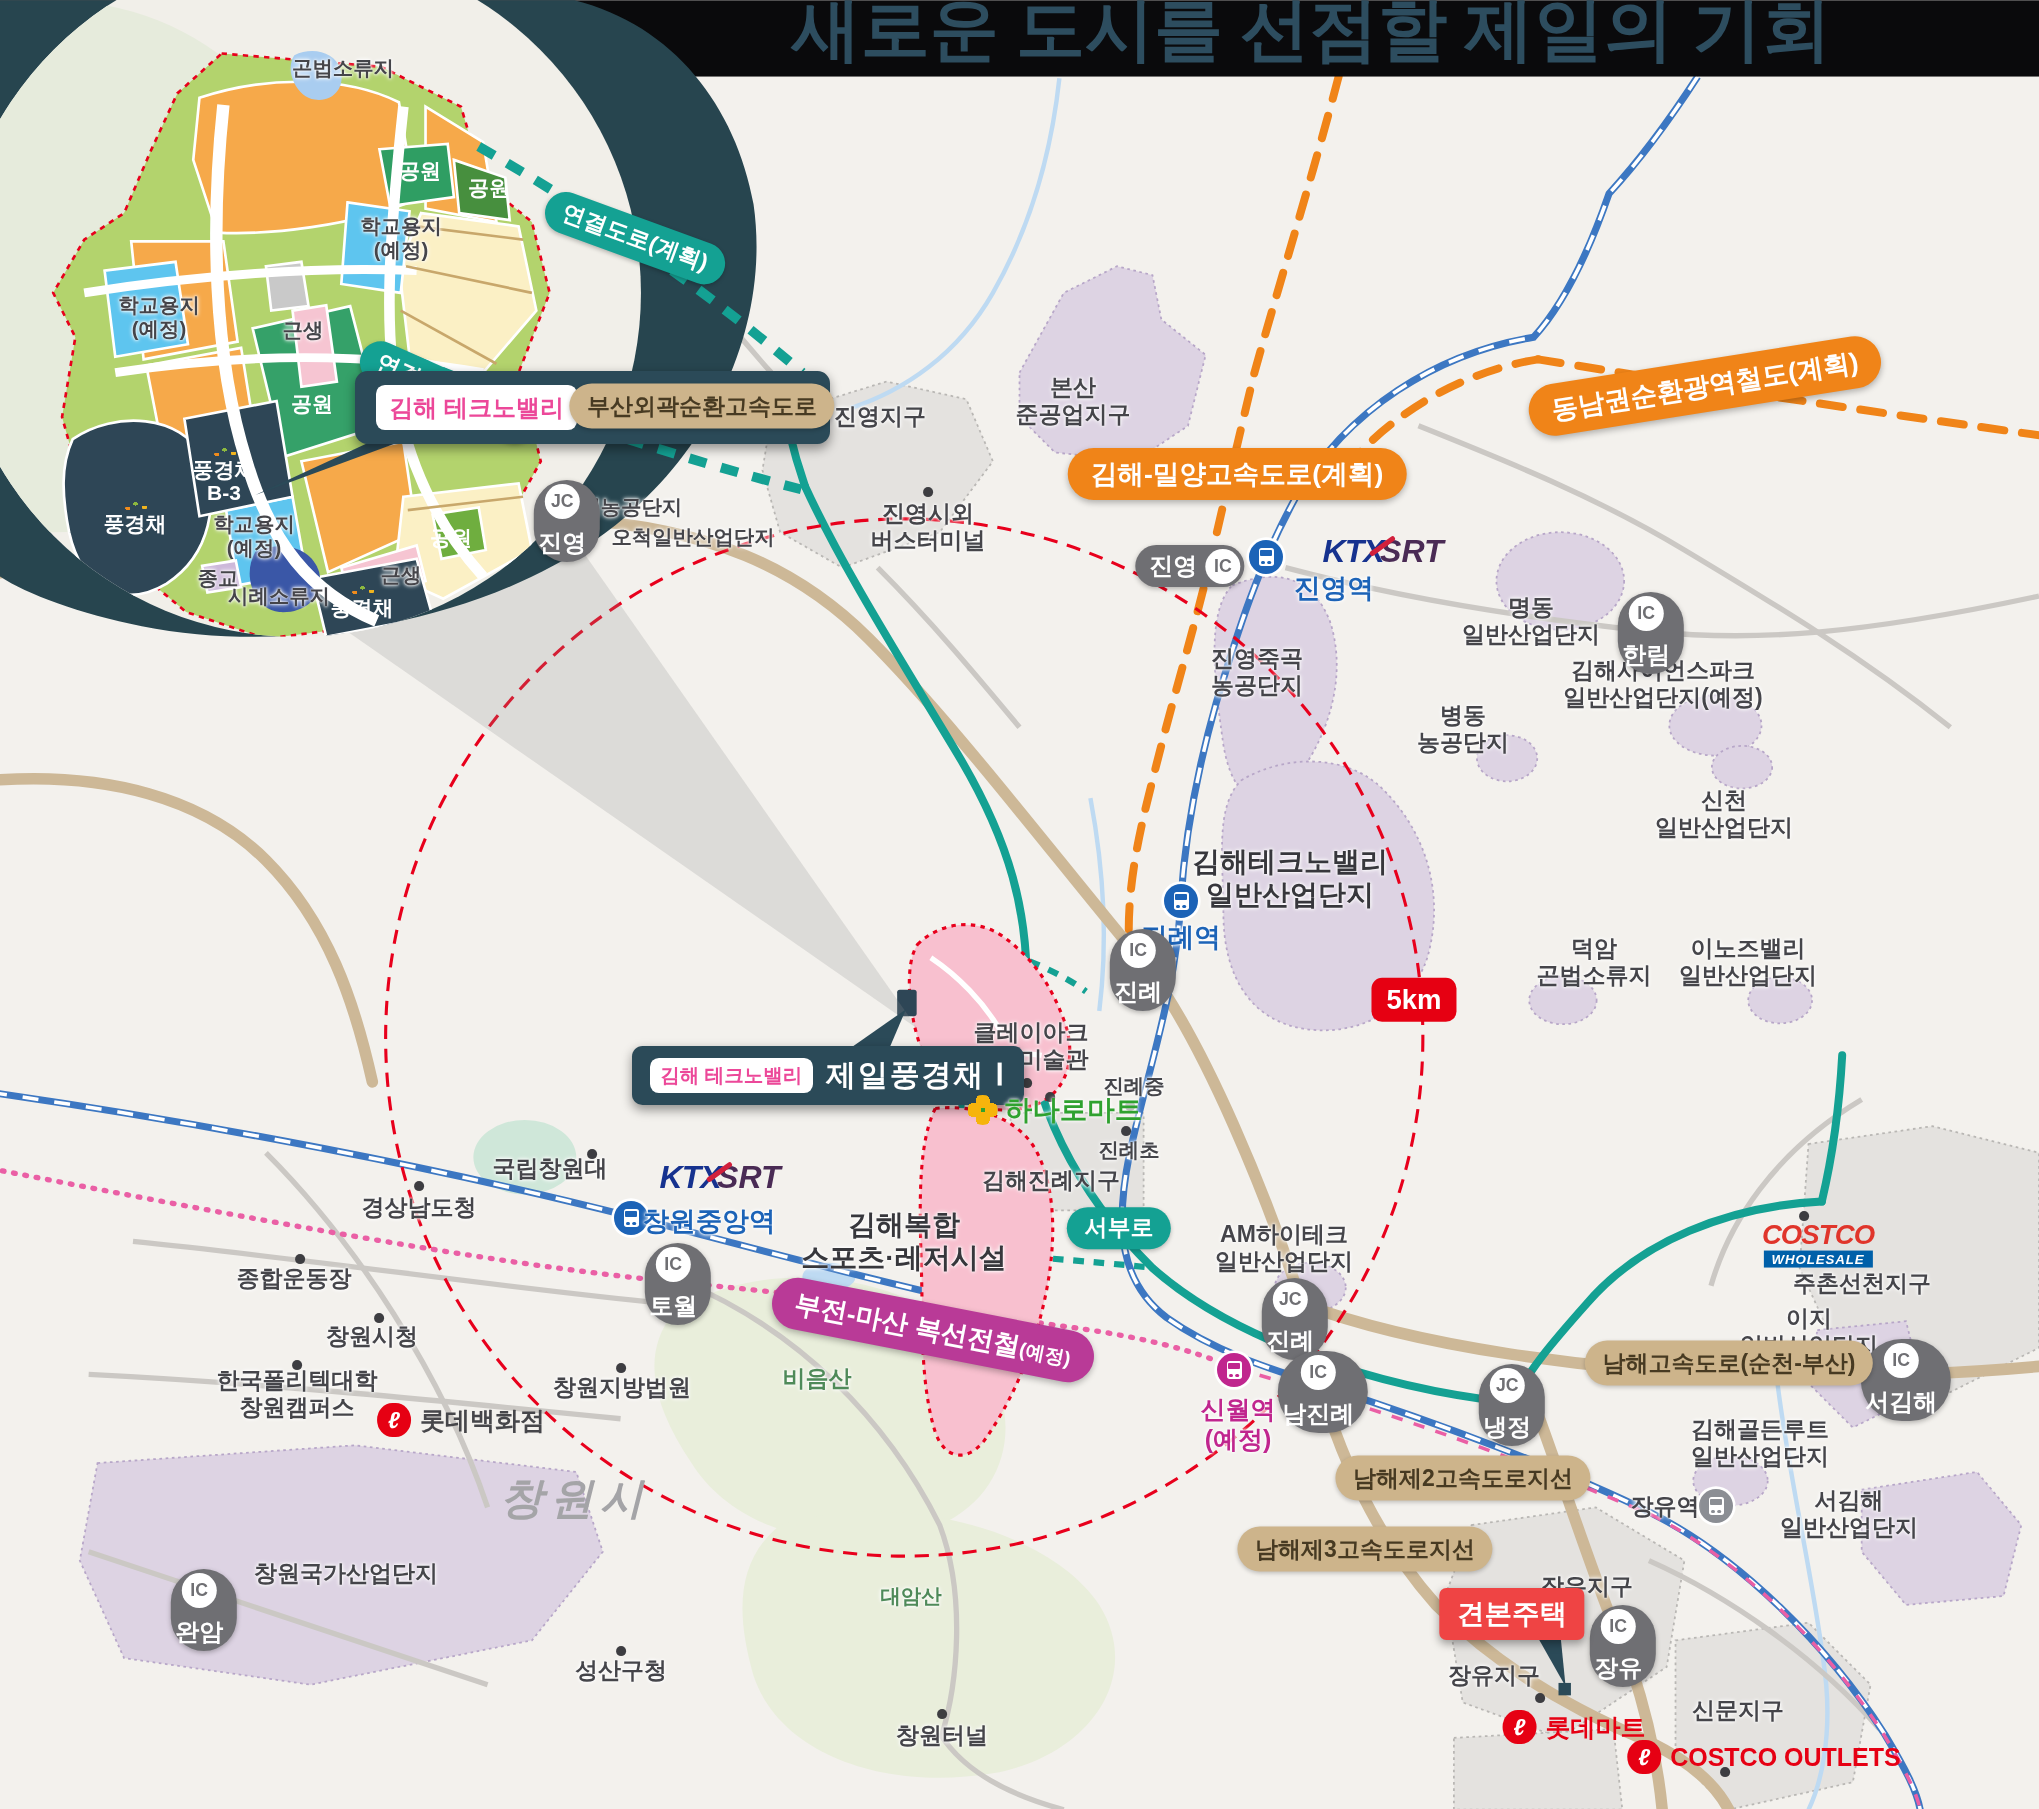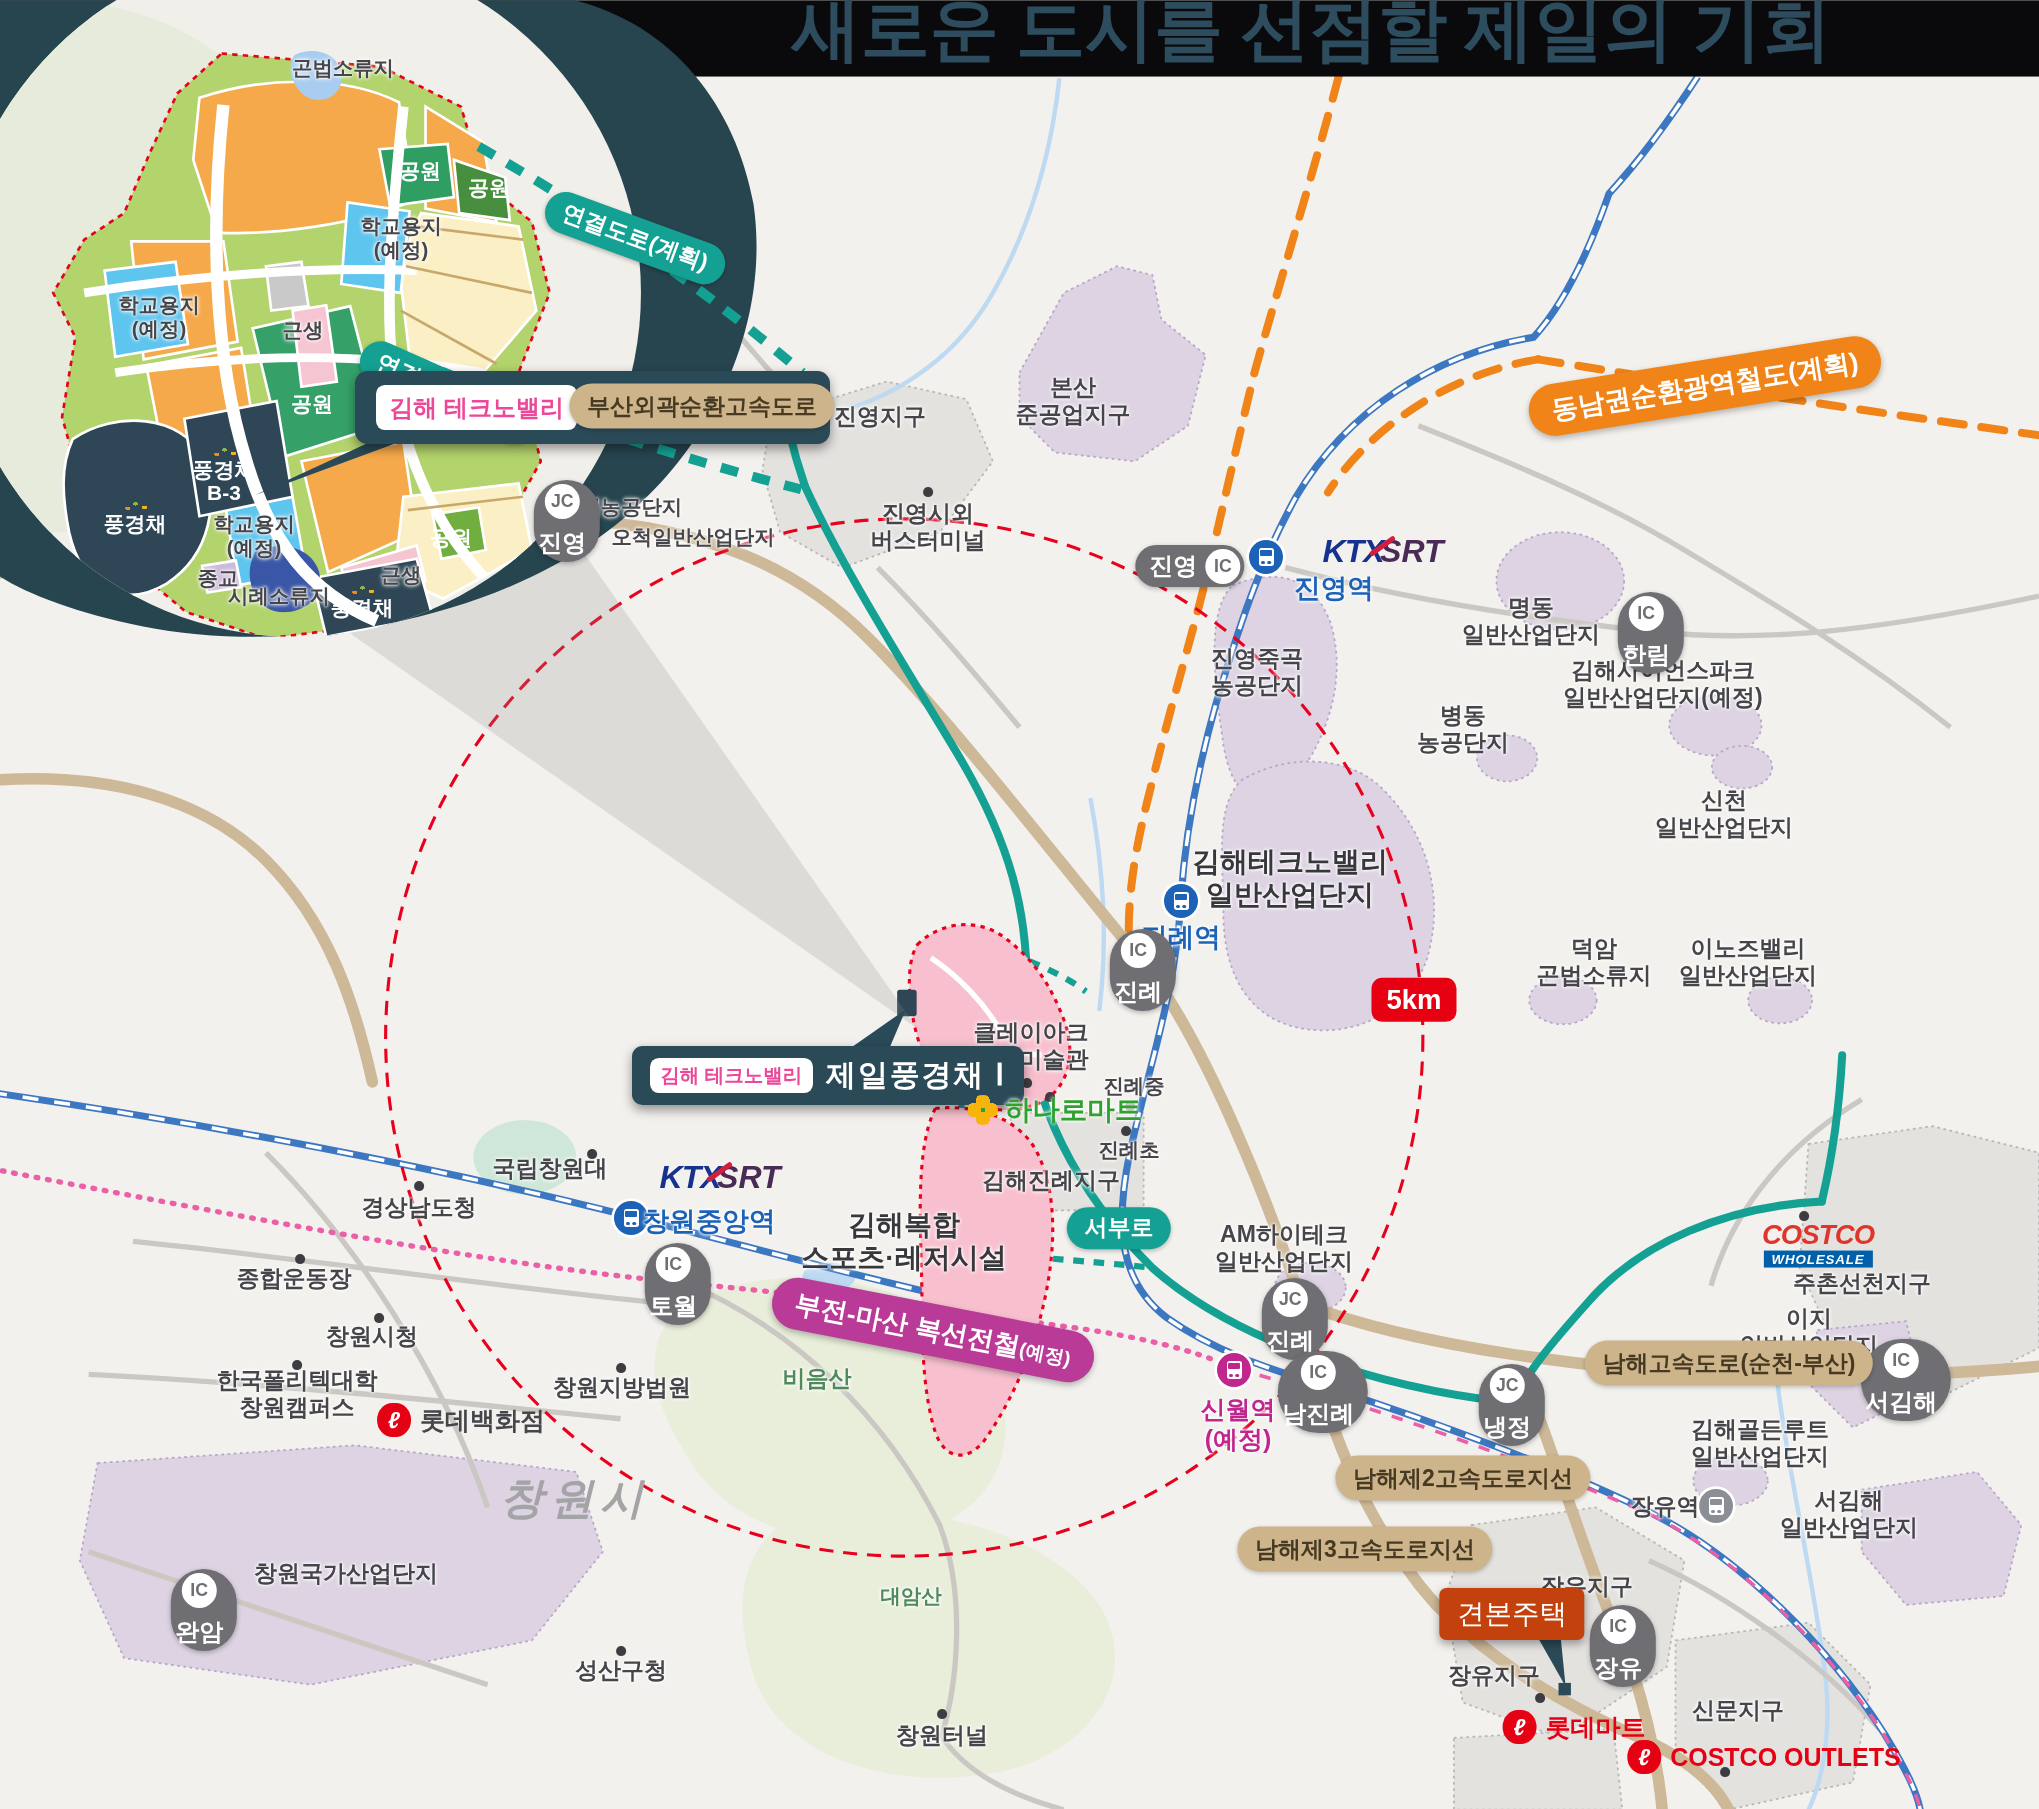--- a/index.html
+++ b/index.html
@@ -48,22 +48,22 @@
 
   
   .callout{position:absolute;display:flex;align-items:center;gap:13.3px;background:#2b4a58;
            border-radius:12.4px;padding:11.5px 21px;box-shadow:0 4.4px 10.6px rgba(0,0,0,.4);white-space:nowrap;}
   .callout .cbadge{background:#fff;color:#ec4899;font-weight:800;border-radius:8.9px;
            padding:6.2px 13.3px;font-size:24px;}
   .callout .cname{color:#fff;font-weight:800;font-size:37px;letter-spacing:1.8px;}
   .callout.small{padding:8.9px 17.7px;border-radius:10.6px;}
   .callout.small .cbadge{font-size:19.5px;padding:4.4px 10.6px;}
   .callout.small .cname{font-size:30px;}
-  .samplebox{position:absolute;transform:translate(-50%,-50%);background:#c2410c;color:#fff;
-           font-size:27.5px;font-weight:400;padding:8px 17.7px;border-radius:7px;box-shadow:0 3.5px 8px rgba(0,0,0,.35);}
+  .samplebox{position:absolute;transform:translate(-50%,-50%);background:#ef4444;color:#fff;
+           font-size:27.5px;font-weight:700;padding:8px 17.7px;border-radius:7px;box-shadow:0 3.5px 8px rgba(0,0,0,.35);}
 
   
   .title{position:absolute;top:-16px;left:1312px;transform:translateX(-50%);
          font-family:"Liberation Serif",serif;color:#2d4d5f;font-size:69px;white-space:nowrap;font-weight:700;}
   .title .t2{font-weight:900;letter-spacing:0.9px;}
 
   
   .brand{position:absolute;transform:translate(-50%,-50%);display:flex;align-items:center;white-space:nowrap;}
   .ktx{color:#16328f;font-style:italic;font-weight:900;font-size:32px;letter-spacing:-0.9px;}
   .swoosh{display:inline-block;width:30px;height:5.3px;background:#d2203c;border-radius:2.7px;
@@ -478,20 +478,21 @@
       <span class="cir">IC</span>
       <span>장유</span>
     </div>
 
   <div class="tanpill" style="left:702px;top:406px">부산외곽순환고속도로</div>
   <div class="tanpill" style="left:1729px;top:1363px">남해고속도로(순천-부산)</div>
   <div class="tanpill" style="left:1463px;top:1478px">남해제2고속도로지선</div>
   <div class="tanpill" style="left:1365px;top:1549px">남해제3고속도로지선</div>
   <div class="tealpill" style="left:1119px;top:1228px">서부로</div>
 
+  <div class="orangepill" style="left:1237px;top:474px">김해-밀양고속도로(계획)</div>
   <div class="orangepill" style="left:1705px;top:386px;transform:translate(-50%,-50%) rotate(-9deg)">동남권순환광역철도(계획)</div>
   <div class="magentapill" style="left:933px;top:1330px"><span>부전-마산 복선전철</span><small>(예정)</small></div>
 
   <div class="badge5" style="left:1414px;top:1000px">5km</div>
 
   <div class="callout small" style="left:632px;top:1046px">
     <span class="cbadge">김해 테크노밸리</span>
     <span class="cname">제일풍경채 Ⅰ</span>
   </div>
 

